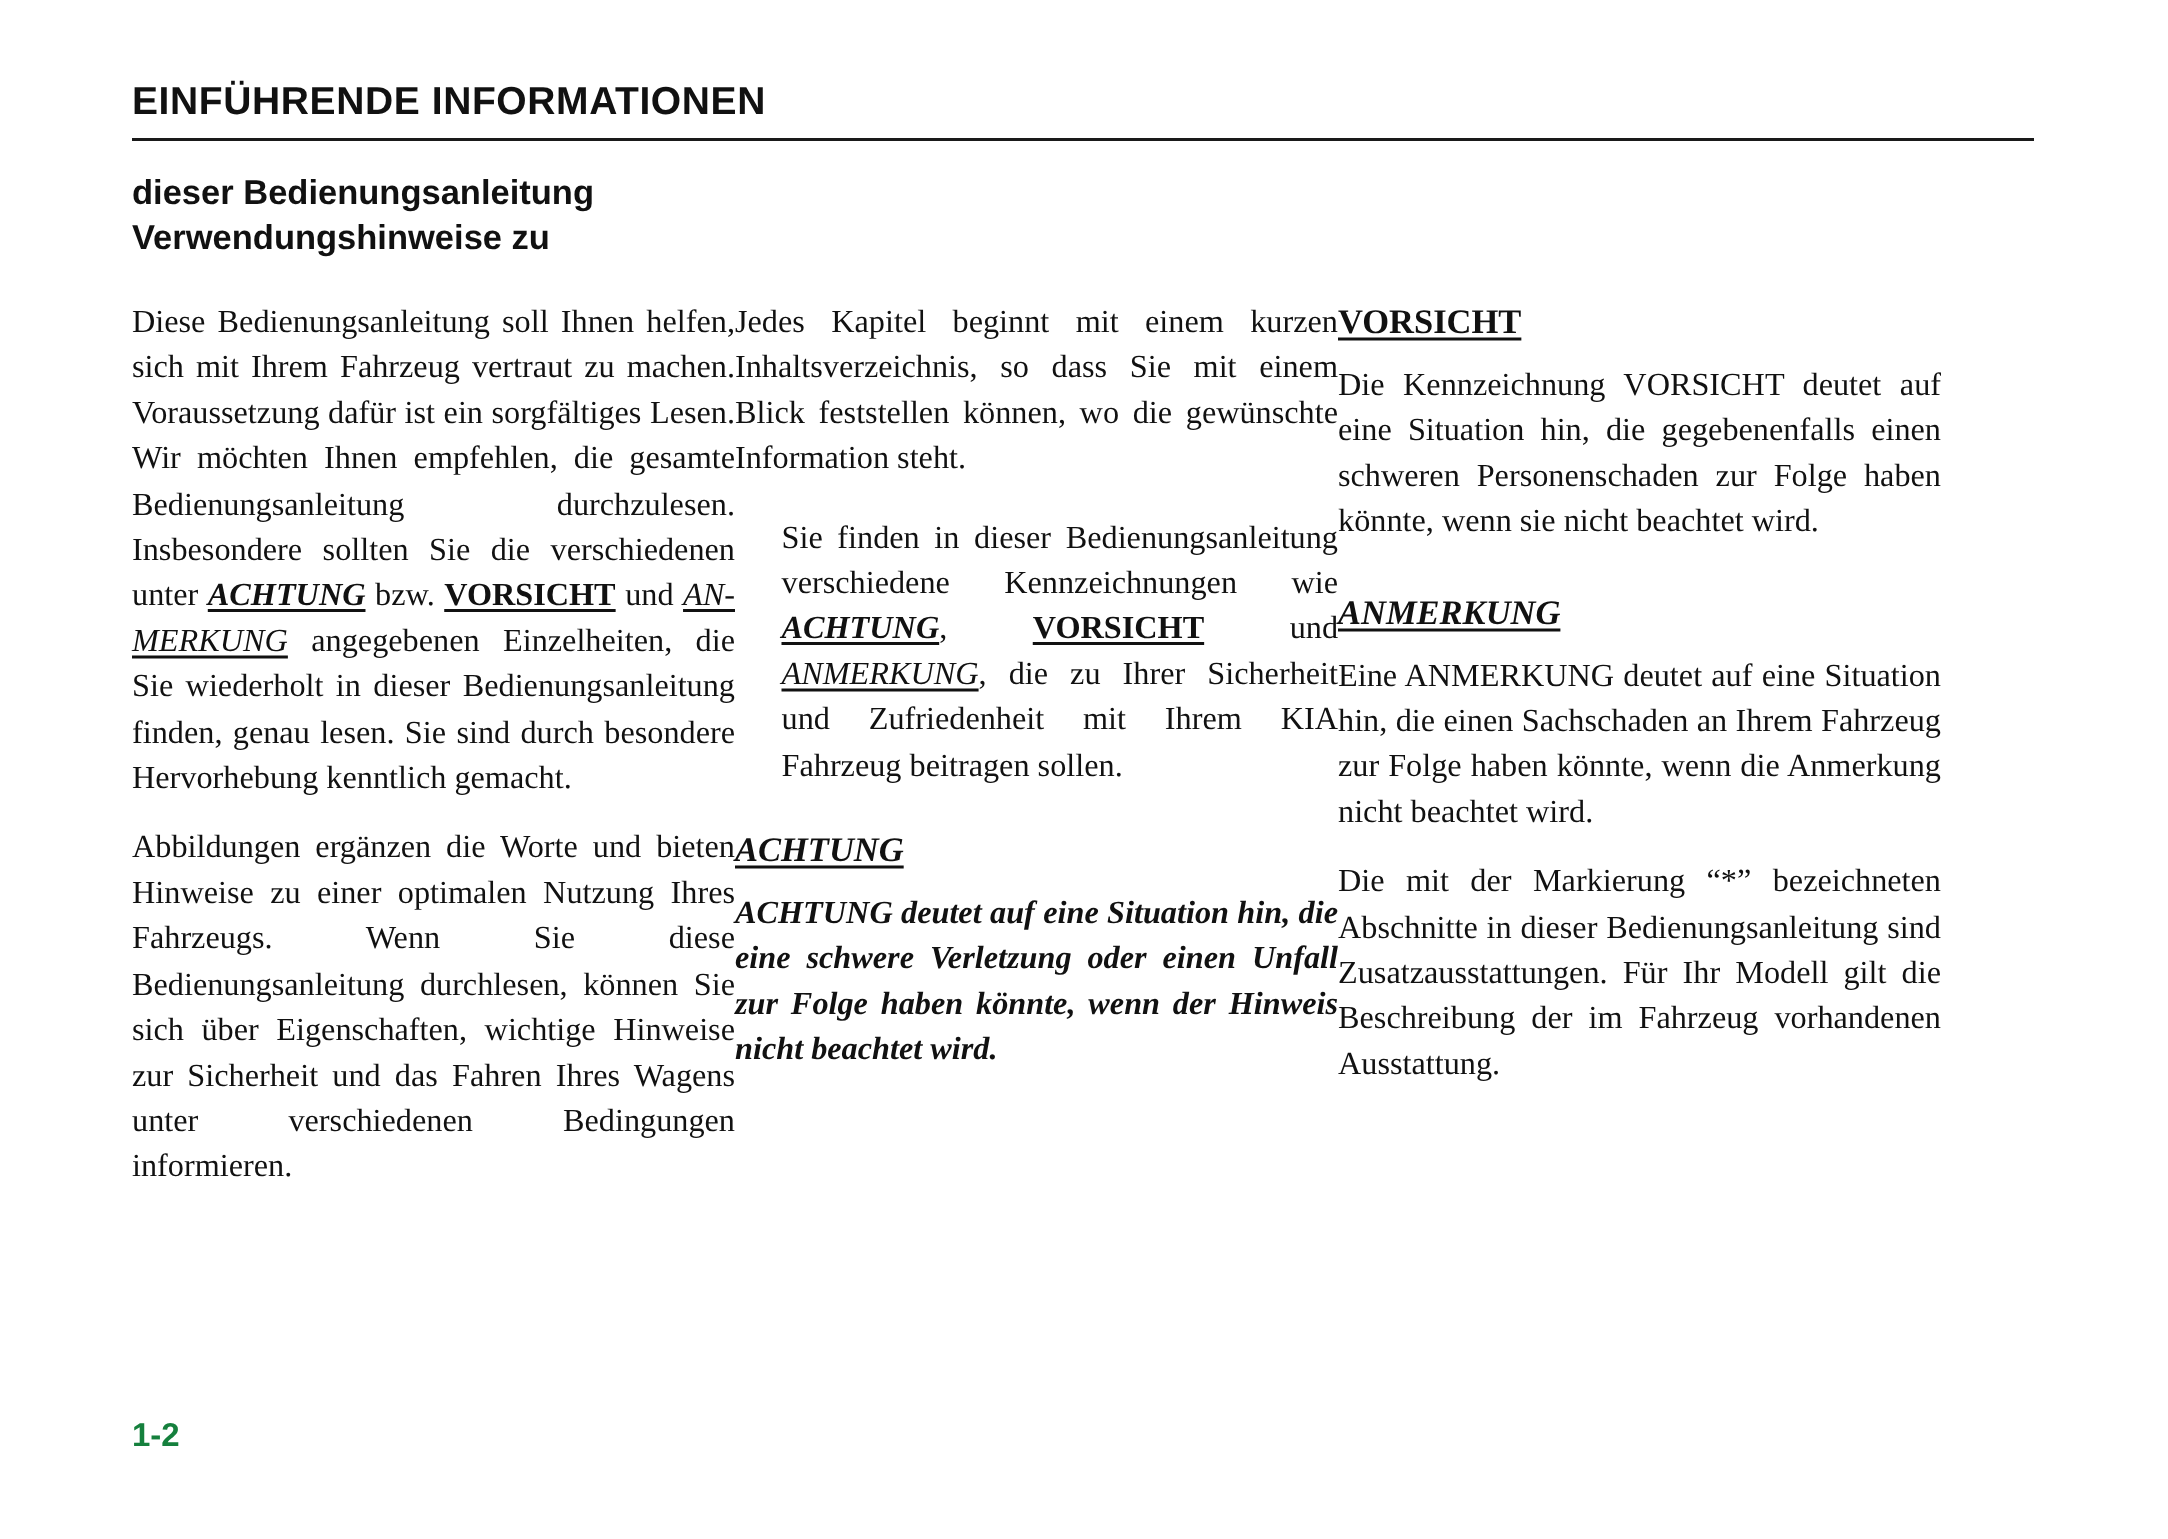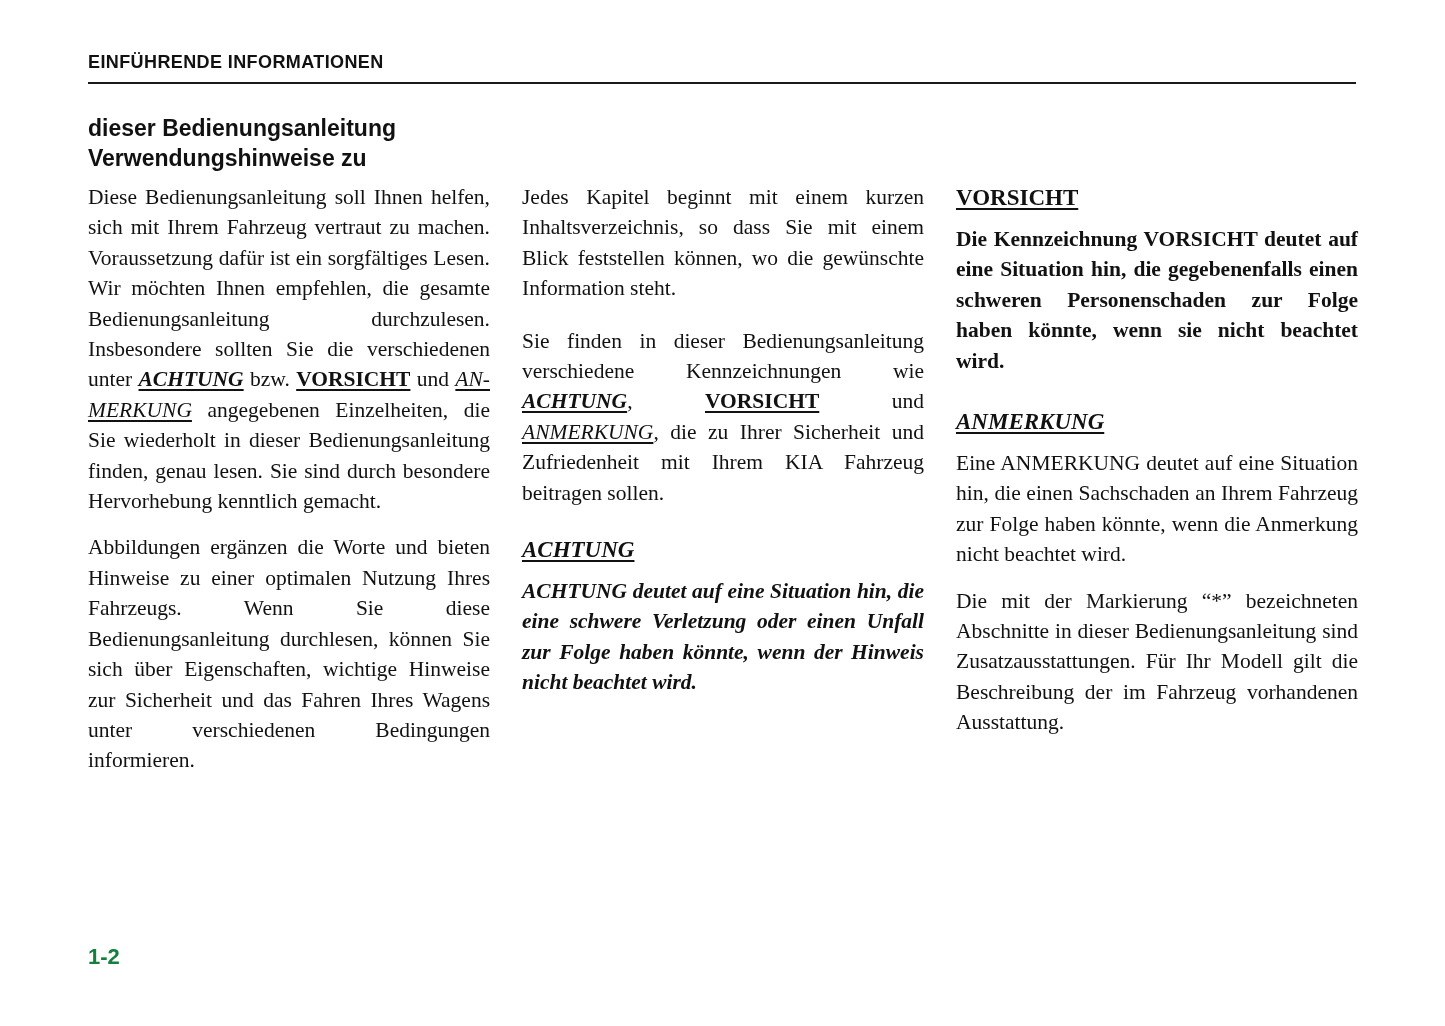--- a/index.html
+++ b/index.html
@@ -23,21 +23,21 @@
   }
   .header {
     position: absolute;
     left: 88px;
     top: 52px;
     width: 1268px;
   }
   .header-title {
     font-family: "Liberation Sans", sans-serif;
     font-weight: bold;
-    font-size: 18px;
+    font-size: 26px;
     letter-spacing: 0.4px;
     color: #111;
     margin: 0;
     padding: 0 0 9px 0;
   }
   .header-rule {
     width: 100%;
     height: 2px;
     background: #1a1a1a;
   }
@@ -48,41 +48,41 @@
     width: 400px;
     font-family: "Liberation Sans", sans-serif;
     font-weight: bold;
     font-size: 23px;
     line-height: 30px;
     color: #111;
   }
   .columns {
     position: absolute;
     left: 88px;
-    top: 182px;
+    top: 199px;
     width: 1270px;
     display: flex;
-    gap: 32px;
   }
   .col {
     width: 402px;
   }
   .col p {
     margin: 0 0 0 0;
     font-size: 21.5px;
     line-height: 30.4px;
     text-align: justify;
     text-justify: inter-word;
     hyphens: manual;
   }
   .col p + p {
     margin-top: 16px;
   }
   .col p.gap-before {
     margin-top: 22px;
+    margin-left: 31px;
   }
   .col h3 {
     margin: 0;
     font-size: 23px;
     line-height: 32px;
     font-weight: bold;
     font-style: italic;
     text-decoration: underline;
     text-underline-offset: 3px;
   }
@@ -98,21 +98,21 @@
   }
   .heading-anmerkung {
     margin-top: 30px !important;
     margin-bottom: 10px !important;
   }
   p.bold-italic {
     font-weight: bold;
     font-style: italic;
   }
   p.bold-upright {
-    font-weight: bold;
+    font-weight: normal;
   }
   .u-bold-italic {
     font-weight: bold;
     font-style: italic;
     text-decoration: underline;
     text-underline-offset: 3px;
   }
   .u-bold {
     font-weight: bold;
     text-decoration: underline;

